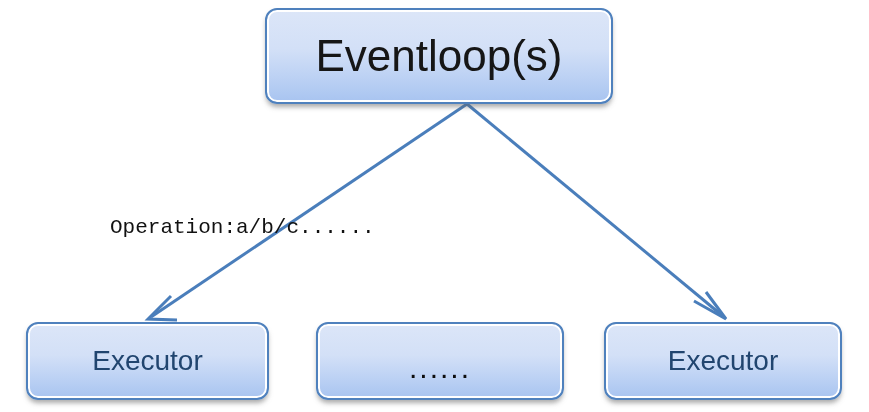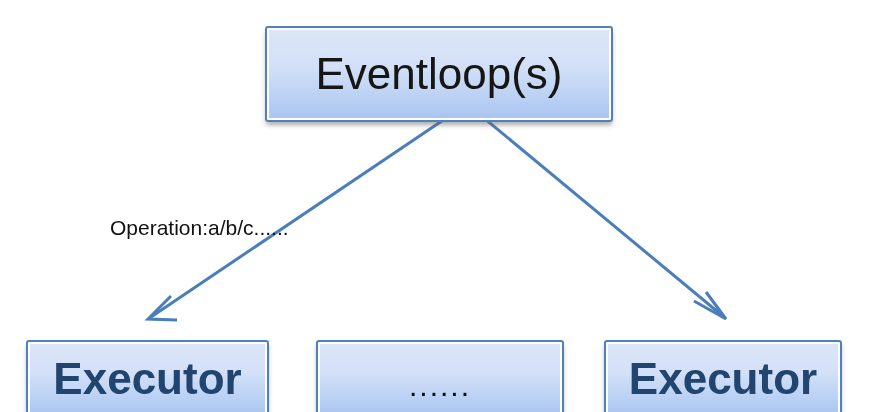--- a/index.html
+++ b/index.html
@@ -32,31 +32,30 @@
     height: 412px;
     z-index: 1;
   }
 
   
   .node-box {
     position: absolute;
     z-index: 2;
     box-sizing: border-box;
     border: 2px solid #4f81bd;
-    border-radius: 3px;
+    border-radius: 12px;
     background: linear-gradient(to bottom, #dce6f8 0%, #d3e0f7 42%, #bdd2f4 72%, #a8c4f0 100%);
     box-shadow:
       inset 0 0 0 2px #ffffff,
       0 4px 5px -1px rgba(100, 100, 100, 0.55);
     display: flex;
     align-items: center;
     justify-content: center;
     text-align: center;
     line-height: 1;
-    margin-top: 18px;
   }
 
   #node-eventloop {
     left: 265px;
     top: 8px;
     width: 348px;
     height: 96px;
   }
   #node-eventloop .node-label {
     font-size: 44px;
@@ -77,42 +76,42 @@
     height: 78px;
   }
   #node-ellipsis {
     left: 316px;
     top: 322px;
     width: 248px;
     height: 78px;
   }
 
   .executor-label {
-    font-size: 44px;
+    font-size: 28px;
     color: #21456f;
-    font-weight: bold;
   }
   .ellipsis-label {
     font-size: 30px;
     color: #0d0d0d;
     letter-spacing: 2px;
     padding-top: 14px;
   }
 
   
   .edge-label {
     position: absolute;
     z-index: 3;
     font-size: 21px;
     color: #111111;
     white-space: nowrap;
   }
   #edge-label-left {
     left: 110px;
     top: 216px;
+    font-family: Liberation Mono, monospace;
   }
   #edge-label-right {
     left: 478px;
     top: 216px;
   }
 </style>
 </head>
 <body>
 
 <div id="diagram-canvas">

